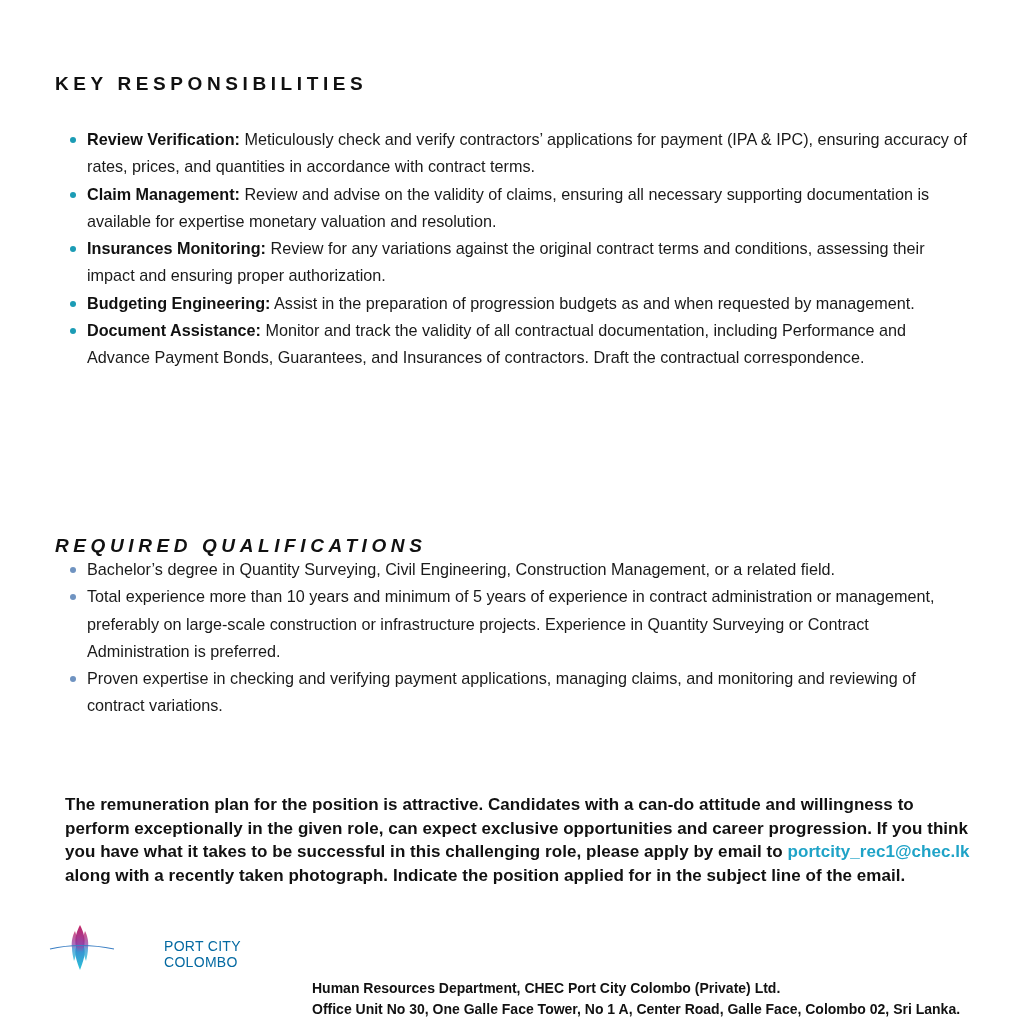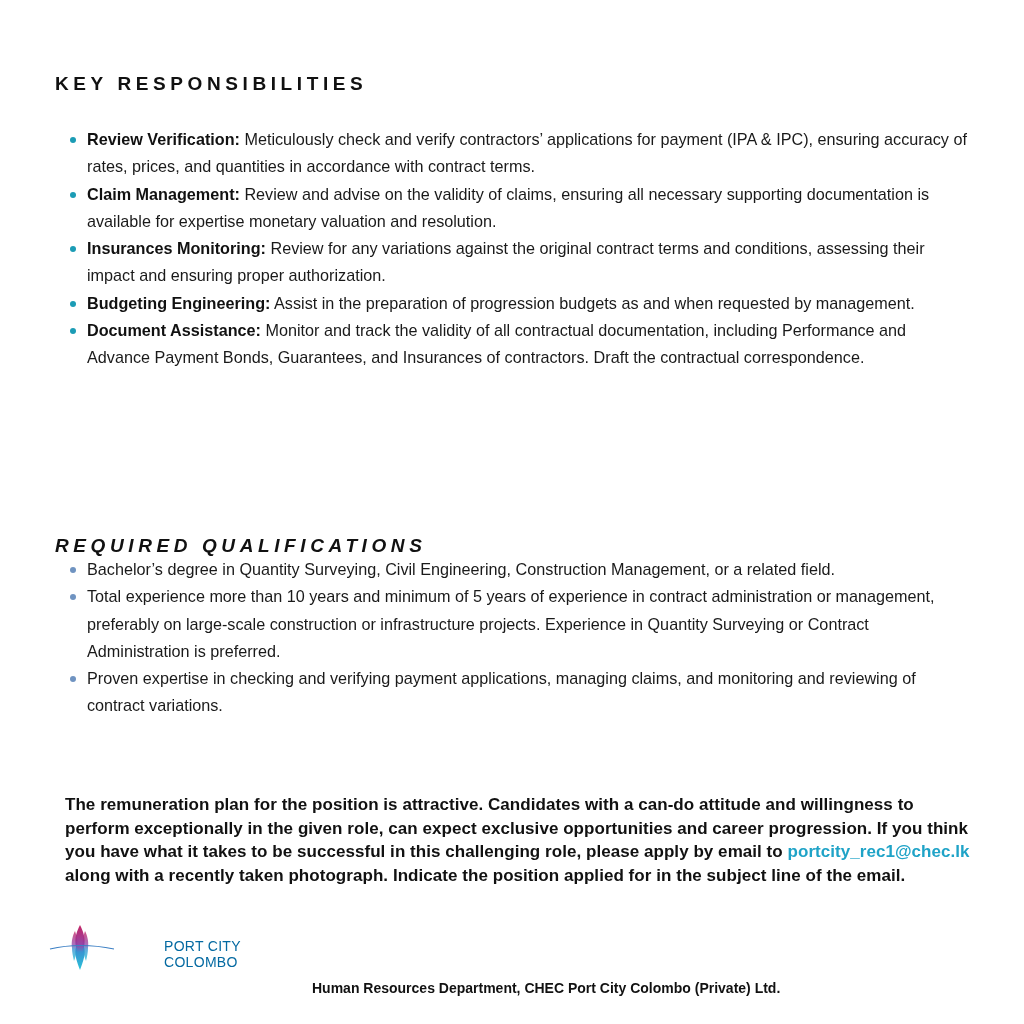--- a/index.html
+++ b/index.html
@@ -62,13 +62,14 @@
     <path d="M28 25 C26 16 29 9 32 3 C35 9 38 16 36 25 C38 32 35 40 32 48 C29 40 26 32 28 25 Z" fill="url(#lg1)" opacity="0.95"></path>
     <path d="M24 26 C23 19 25 13 27 9 C29 15 30 20 29 26 C29 31 27 36 26 39 C25 35 24 30 24 26 Z" fill="url(#lg1)" opacity="0.75"></path>
     <path d="M40 26 C41 19 39 13 37 9 C35 15 34 20 35 26 C35 31 37 36 38 39 C39 35 40 30 40 26 Z" fill="url(#lg1)" opacity="0.75"></path>
     <path d="M2 27 Q32 20 66 27" stroke="#3b7fc4" stroke-width="1.2" fill="none"></path>
   </svg>
   <span class="logo-text">PORT CITY COLOMBO</span>
 </div>
 
 <div class="address">
   <div>Human Resources Department, CHEC Port City Colombo (Private) Ltd.</div>
+  <div>Office Unit No 30, One Galle Face Tower, No 1 A, Center Road, Galle Face, Colombo 02, Sri Lanka.</div>
 </div>
 
 </body></html>

